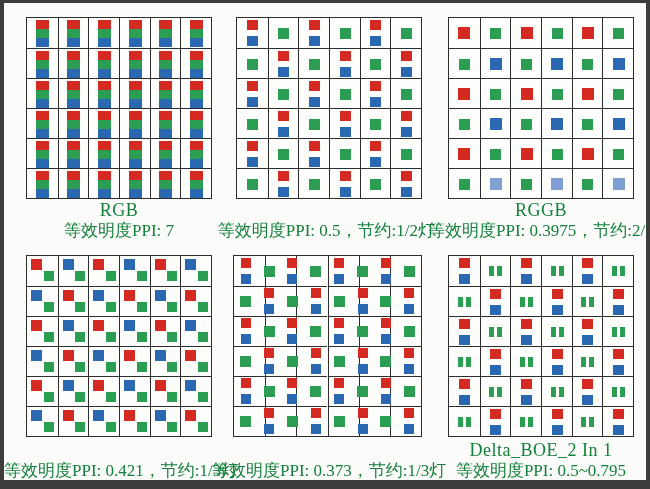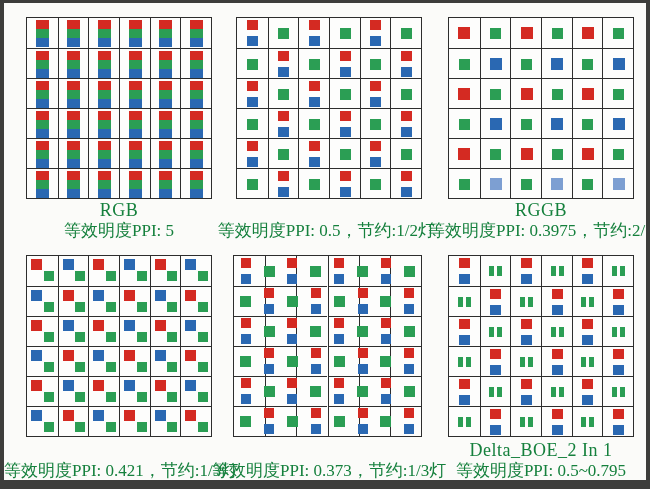--- a/index.html
+++ b/index.html
@@ -834,21 +834,21 @@
         <div class="subpx" style="left: 8.83333px; top: 10px; width: 5px; height: 10px; background: rgb(43, 158, 84);"></div>
         <div class="subpx" style="left: 16.8333px; top: 10px; width: 5px; height: 10px; background: rgb(43, 158, 84);"></div>
       </div>
       <div class="cell" style="left: 153.333px; top: 150px; width: 30.6667px; height: 30px; border-left: 1px solid rgb(45, 45, 45); border-top: 1px solid rgb(45, 45, 45);">
         <div class="subpx" style="left: 9.83333px; top: 2px; width: 11px; height: 10px; background: rgb(212, 42, 34);"></div>
         <div class="subpx" style="left: 9.83333px; top: 18px; width: 11px; height: 10px; background: rgb(42, 104, 178);"></div>
       </div>
     </div>
 
   <div class="label title" style="left:0px;   top:197px; width:230px;">RGB</div>
-  <div class="label caption" style="left:0px;   top:216px; width:230px;">等效明度PPI: 5</div>
+  <div class="label caption" style="left:0px;   top:216px; width:230px;">等效明度PPI: 7</div>
 
   <div class="label caption" style="left:201px; top:216px; width:230px;text-align:right;">等效明度PPI: 0.5，节约:1/2灯</div>
 
   <div class="label title" style="left:424px; top:197px; width:226px;">RGGB</div>
   <div class="label caption" style="left:424px; top:216px; width:226px;">等效明度PPI: 0.3975，节约:2/3灯</div>
 
   <div class="label caption" style="left:0px;   top:456px; width:230px;">等效明度PPI: 0.421，节约:1/3灯</div>
 
   <div class="label caption" style="left:208px; top:456px; width:230px;">等效明度PPI: 0.373，节约:1/3灯</div>
 

